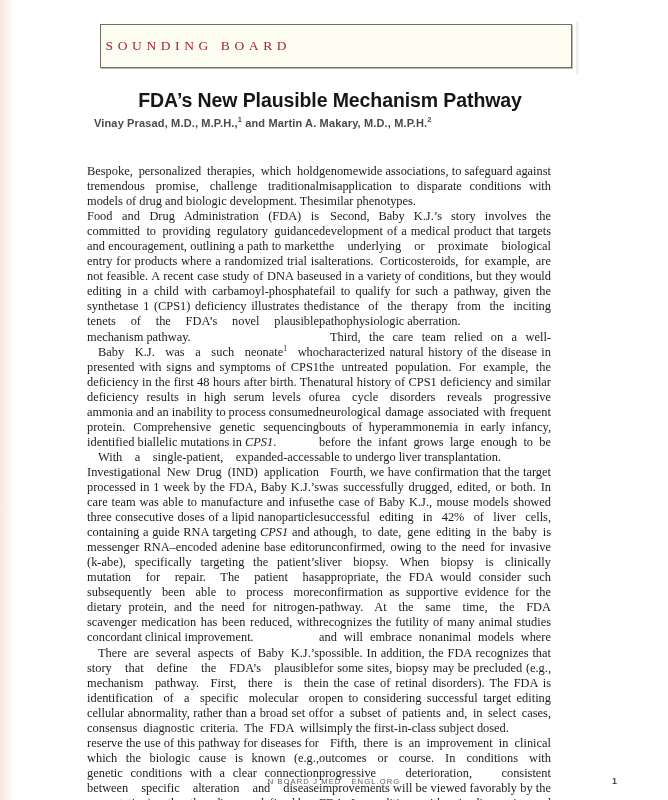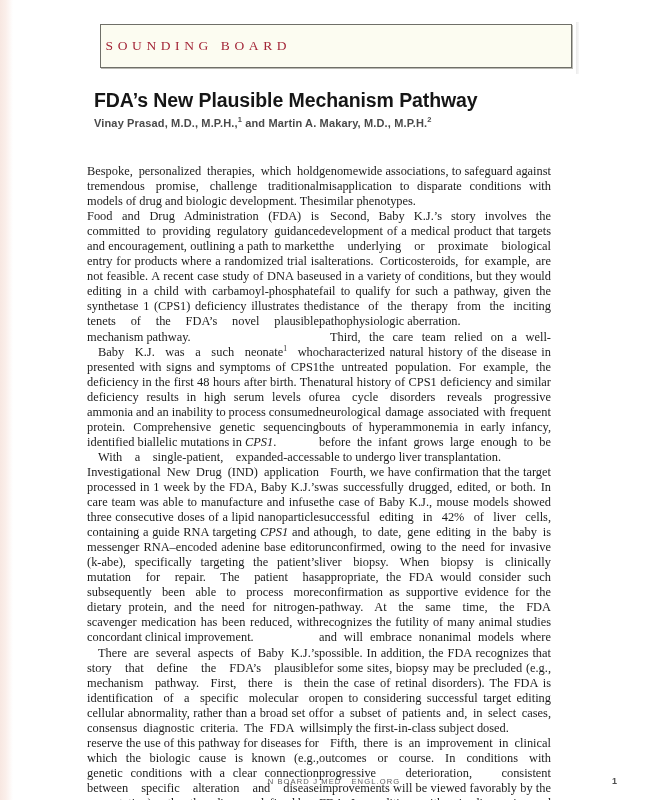--- a/index.html
+++ b/index.html
@@ -71,21 +71,21 @@
     color: #a32638;
     font-weight: 400;
   }
 
   
   .article-title {
     position: absolute;
     left: 94px;
     top: 76px;
     width: 472px;
-    text-align: left;
+    text-align: center;
     font-family: "Liberation Sans", "DejaVu Sans", sans-serif;
     font-size: 19.5px;
     font-weight: 700;
     color: #161616;
     letter-spacing: -0.1px;
   }
 
   
   .byline {
     position: absolute;

